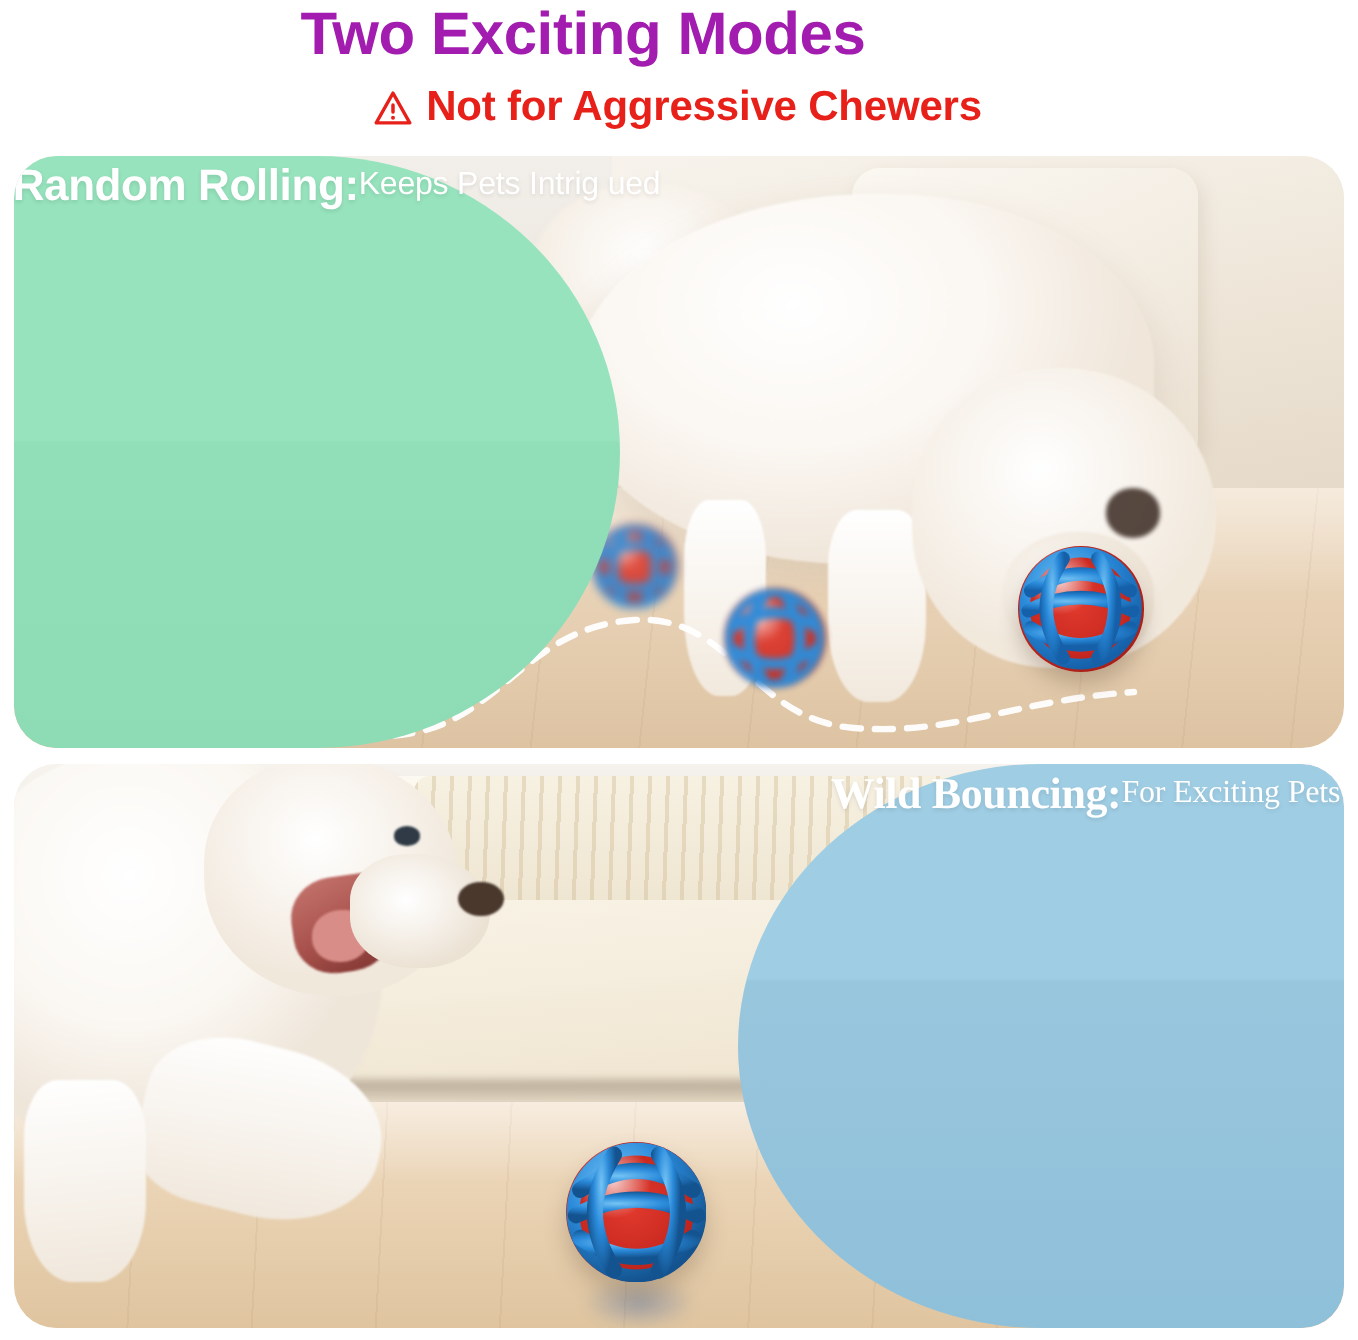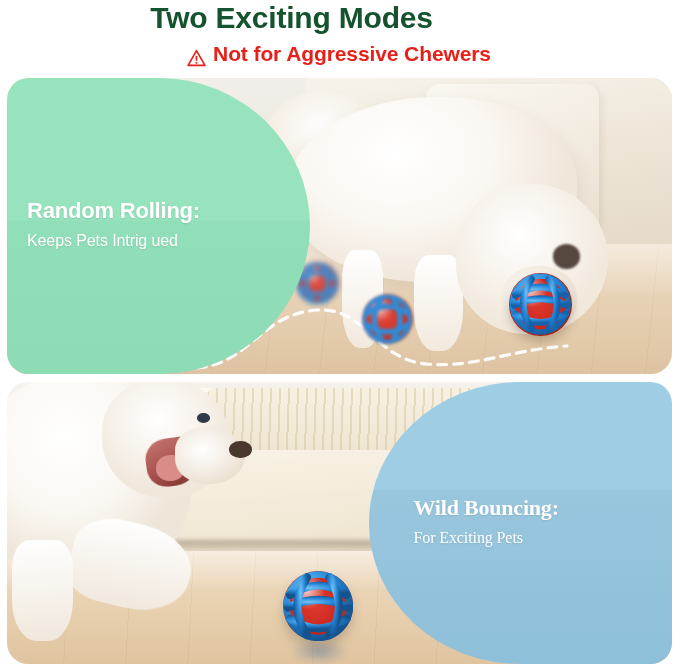--- a/index.html
+++ b/index.html
@@ -23,31 +23,31 @@
     text-align: center;
   }
   .title {
     position: absolute;
     top: 1px;
     left: 0;
     width: 583px;
     font-size: 30px;
     font-weight: bold;
     letter-spacing: -0.2px;
-    color: #14532d;
+    color: #a21caf;
     line-height: 34px;
     white-space: nowrap;
   }
   .subtitle-row {
     position: absolute;
     top: 41px;
     left: 0;
     width: 678px;
     display: flex;
-    align-items: flex-end;
+    align-items: center;
     justify-content: center;
     gap: 7px;
     line-height: 26px;
   }
   .warn-icon {
     display: block;
     width: 19px;
     height: 18px;
     flex: 0 0 auto;
   }
@@ -331,21 +331,21 @@
   }
   #ball-refl-main { left: 42%; top: 90%; width: 10%; height: 11%; }
   #ball-refl-high { left: 88%; top: 72%; width: 8.4%; height: 9%; }
 
   
   .blob {
     position: absolute;
     top: 0;
     height: 100%;
     display: flex;
-    flex-direction: column;
+    flex-direction: row;
     justify-content: center;
   }
   #callout-rolling {
     left: 0;
     width: 45.5%;
     background: linear-gradient(180deg,#96e3bd 0%,#96e3bd 48%,#90dfb8 48.4%,#8ddcb5 100%);
     border-radius: 21px 50% 50% 21px / 21px 50% 50% 21px;
     padding-left: 20px;
     box-sizing: border-box;
   }

